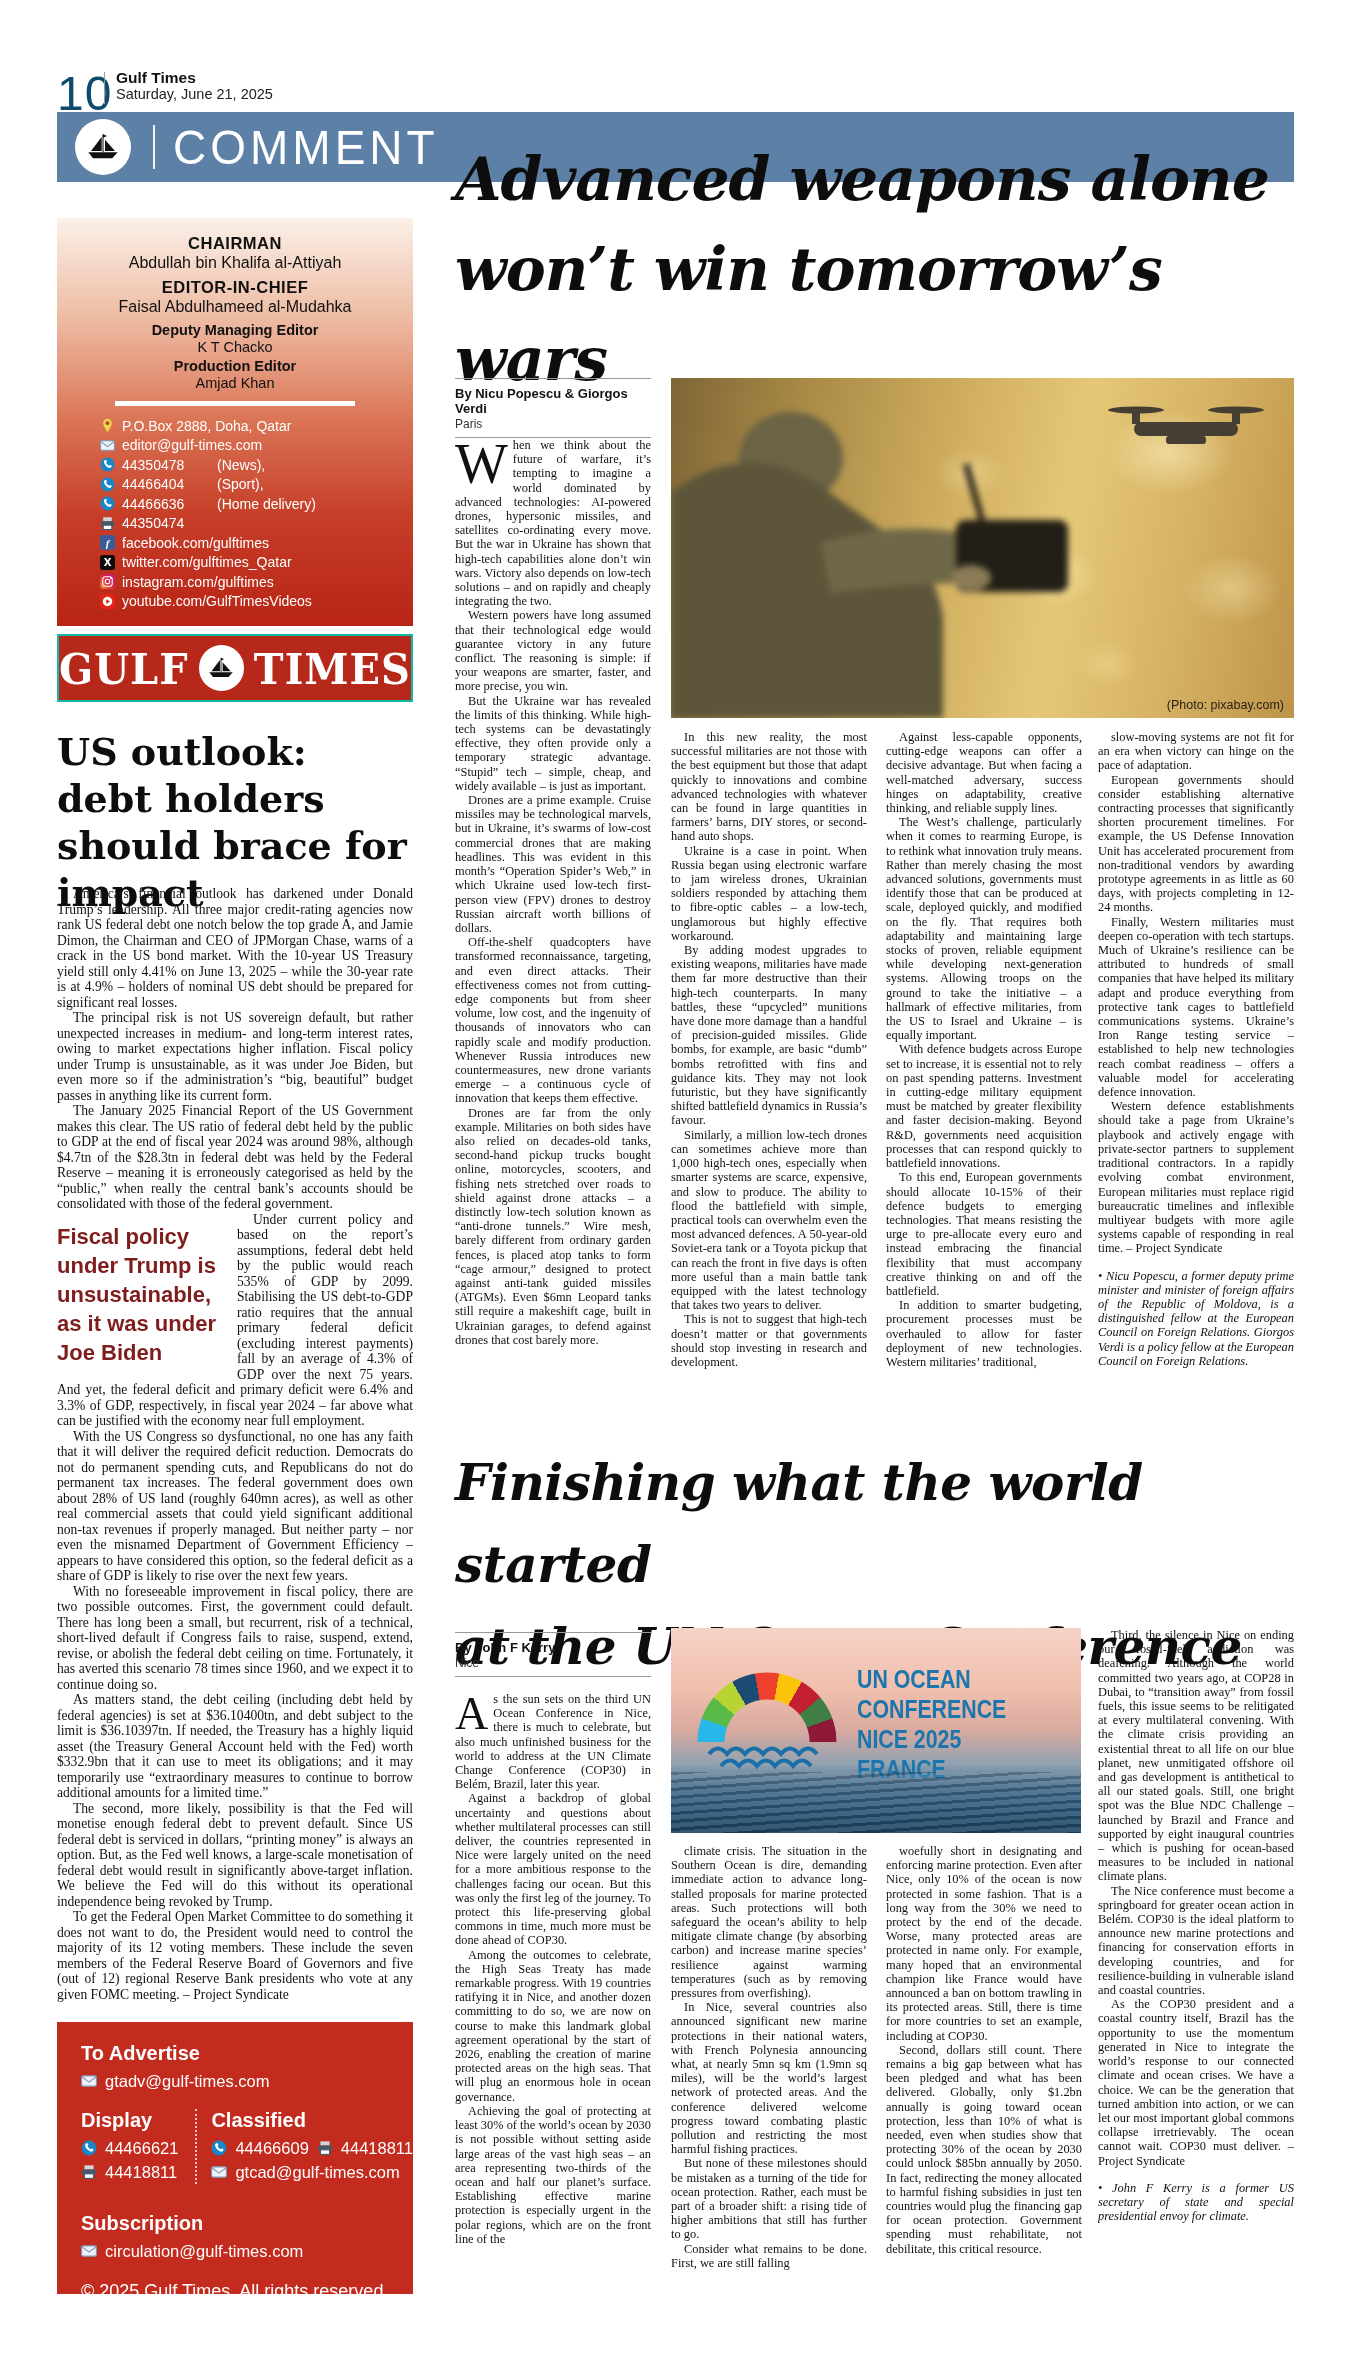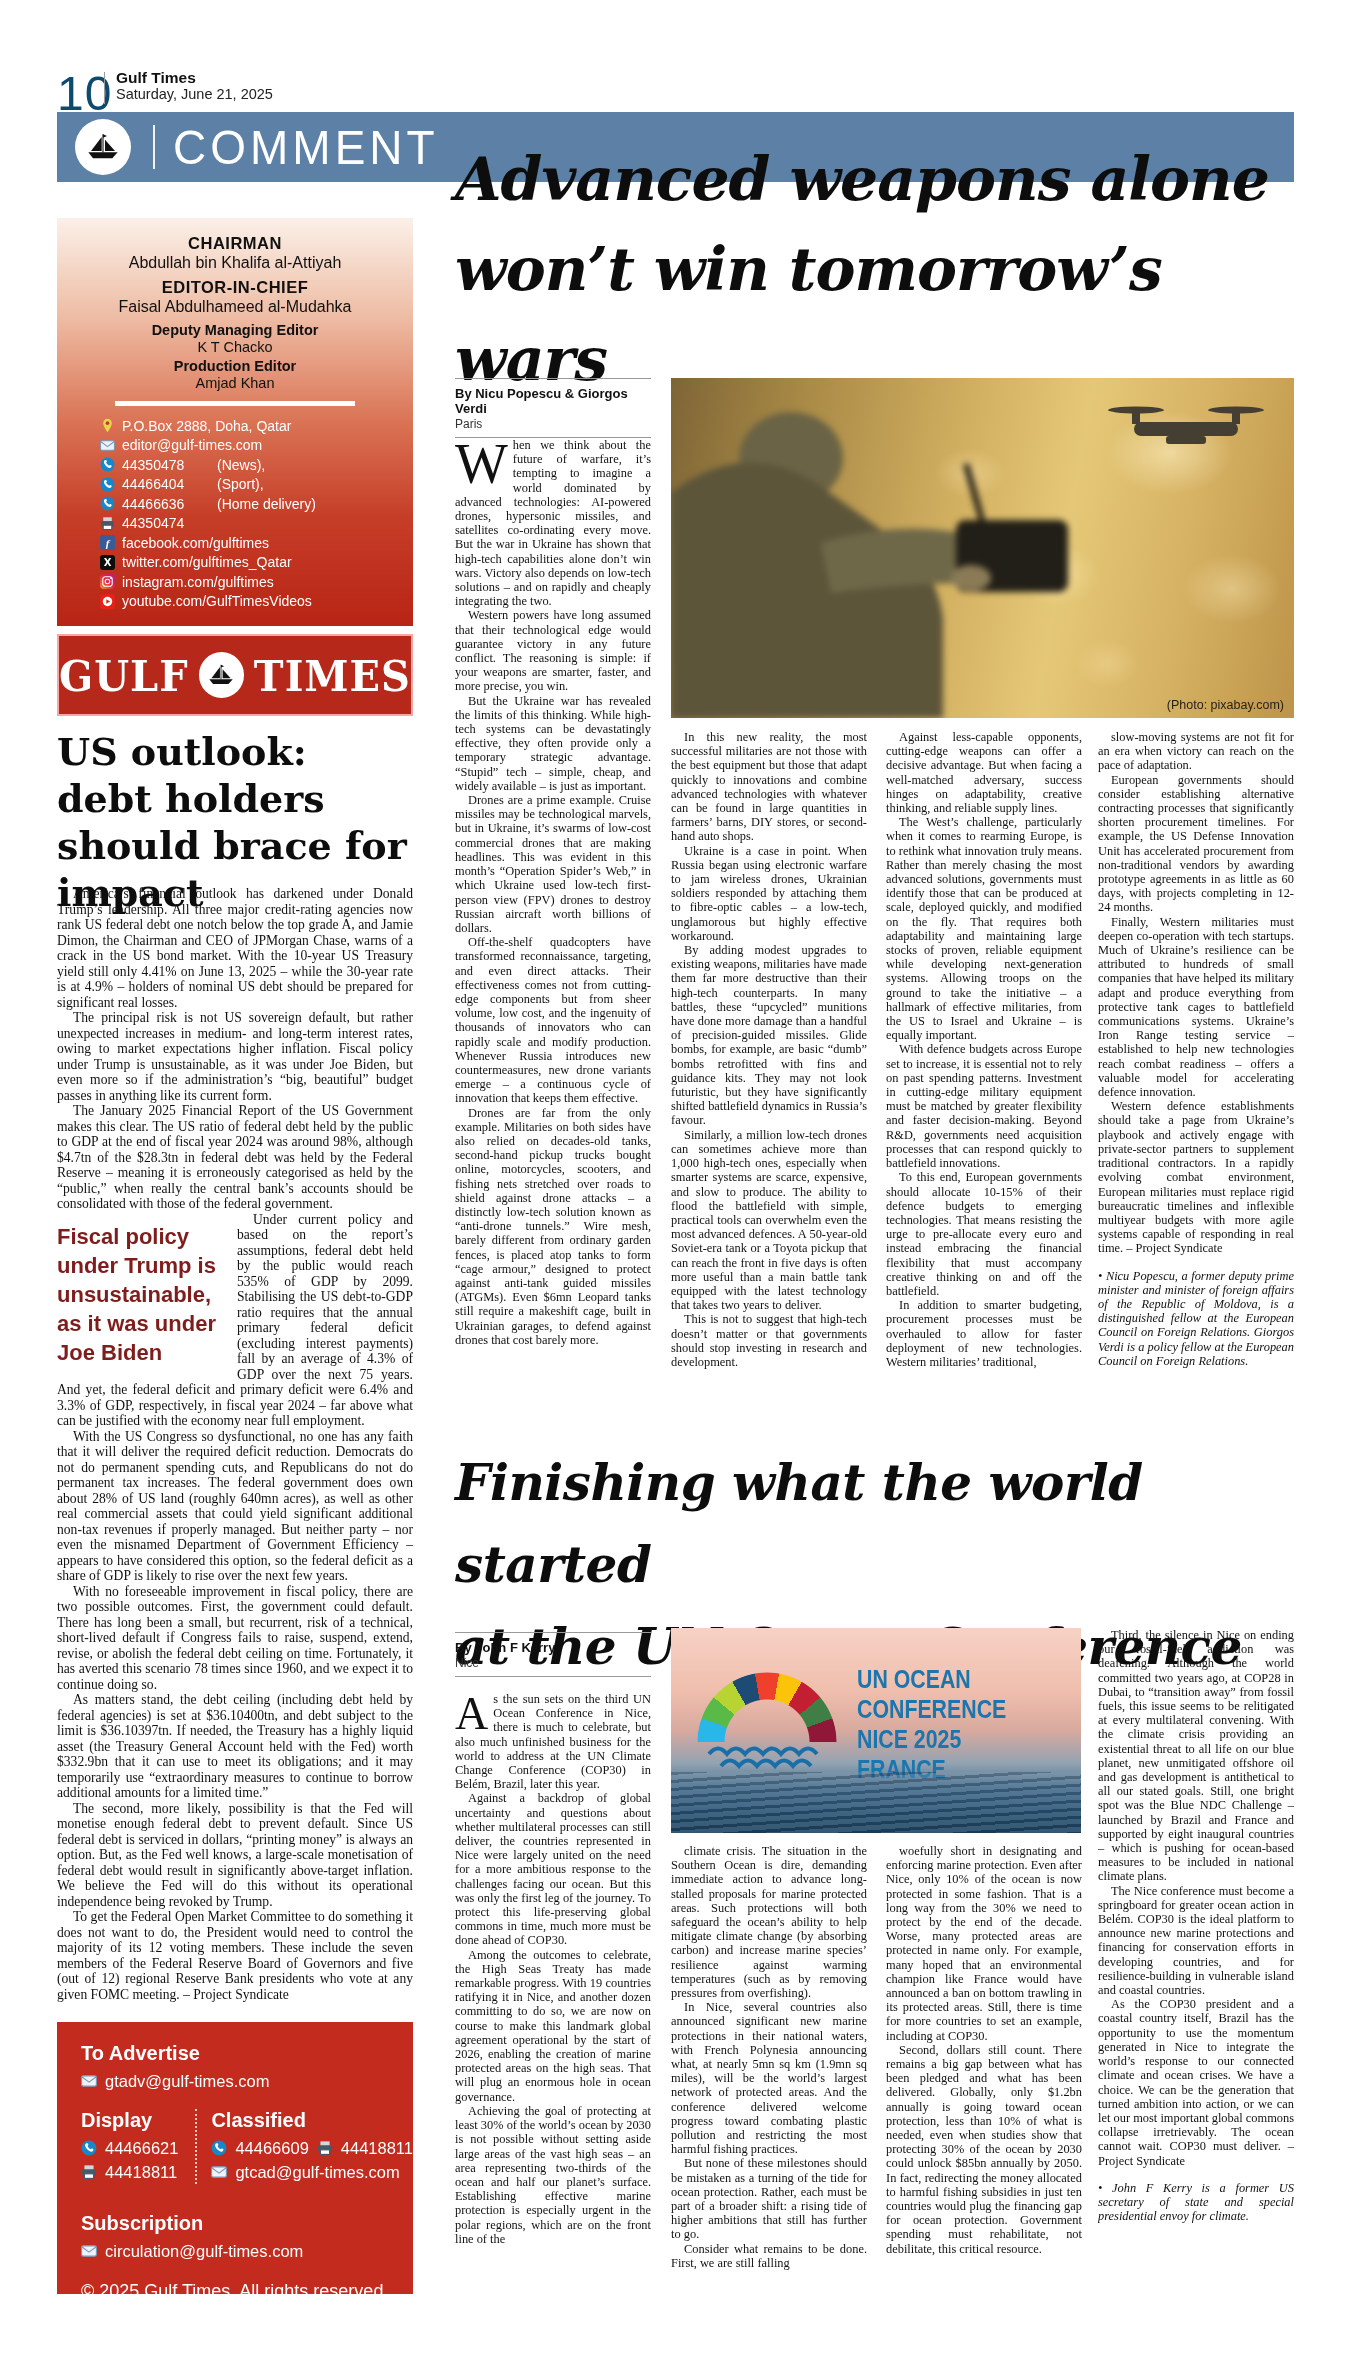--- a/index.html
+++ b/index.html
@@ -35,22 +35,22 @@
   .contacts{width:270px;margin:0 auto;text-align:left;color:#fff}
   .c-row{display:flex;align-items:center;gap:7px;height:19.5px;font-size:14px}
   .c-num{display:inline-block;width:88px;white-space:pre}
   .ci{flex:0 0 15px;width:15px;height:15px;display:inline-flex}
   .chip{flex:0 0 15px;width:15px;height:15px;border-radius:3px;color:#fff;font-size:11px;font-weight:bold;
         display:inline-flex;align-items:center;justify-content:center;font-family:"DejaVu Sans",sans-serif}
   .chip.fb{background:#3a5a98;font-family:"Liberation Serif",serif;font-style:italic}
   .chip.tx{background:#0d0d0d;font-size:10px}
 
   
-  .gtlogo{left:57px;top:634px;width:356px;height:82px;background:#b5281a;display:flex;align-items:center;
-          justify-content:center;gap:10px;border:2px solid #fca5a5;box-shadow:inset 0 0 0 1px #fff0}
+  .gtlogo{left:57px;top:634px;width:356px;height:68px;background:#b5281a;display:flex;align-items:center;
+          justify-content:center;gap:10px;border:2px solid #14b8a6;box-shadow:inset 0 0 0 1px #fff0}
   .gt-word{color:#fff;font-family:"DejaVu Serif",serif;font-weight:bold;font-size:40px;letter-spacing:1px;transform:scaleY(1.05)}
   .gt-circle{width:46px;height:46px;border-radius:50%;background:#fff;display:flex;align-items:center;justify-content:center}
 
   
   .debt-head{left:57px;top:728px;width:356px;font-family:"DejaVu Serif",serif;font-size:38px;line-height:47px;color:#0d0d0d}
   .debt-body{left:57px;top:886px;width:356px;height:1118px;overflow:hidden;
              font-family:"Liberation Serif",serif;font-size:13.6px;line-height:15.5px;text-align:justify}
   .debt-body .para{text-indent:16px}
   .pull-quote{float:left;width:180px;padding:10px 12px 12px 0;color:#7f1d1d;
               font-family:"Liberation Sans",sans-serif;font-weight:bold;font-size:22px;line-height:29px;text-align:left}
@@ -404,21 +404,21 @@
     </div>
   <div class="abs col" style="left:886px;top:730px;width:196px;height:702px">
       <p class="para">Against less-capable opponents, cutting-edge weapons can offer a decisive advantage. But when facing a well-matched adversary, success hinges on adaptability, creative thinking, and reliable supply lines.</p>
       <p class="para">The West’s challenge, particularly when it comes to rearming Europe, is to rethink what innovation truly means. Rather than merely chasing the most advanced solutions, governments must identify those that can be produced at scale, deployed quickly, and modified on the fly. That requires both adaptability and maintaining large stocks of proven, reliable equipment while developing next-generation systems. Allowing troops on the ground to take the initiative – a hallmark of effective militaries, from the US to Israel and Ukraine – is equally important.</p>
       <p class="para">With defence budgets across Europe set to increase, it is essential not to rely on past spending patterns. Investment in cutting-edge military equipment must be matched by greater flexibility and faster decision-making. Beyond R&amp;D, governments need acquisition processes that can respond quickly to battlefield innovations.</p>
       <p class="para">To this end, European governments should allocate 10-15% of their defence budgets to emerging technologies. That means resisting the urge to pre-allocate every euro and instead embracing the financial flexibility that must accompany creative thinking on and off the battlefield.</p>
       <p class="para">In addition to smarter budgeting, procurement processes must be overhauled to allow for faster deployment of new technologies. Western militaries’ traditional,</p>
     </div>
   <div class="abs col" style="left:1098px;top:730px;width:196px;height:702px">
     <div>
-        <p class="para">slow-moving systems are not fit for an era when victory can reach on the pace of adaptation.</p>
+        <p class="para">slow-moving systems are not fit for an era when victory can hinge on the pace of adaptation.</p>
         <p class="para">European governments should consider establishing alternative contracting processes that significantly shorten procurement timelines. For example, the US Defense Innovation Unit has accelerated procurement from non-traditional vendors by awarding prototype agreements in as little as 60 days, with projects completing in 12-24 months.</p>
         <p class="para">Finally, Western militaries must deepen co-operation with tech startups. Much of Ukraine’s resilience can be attributed to hundreds of small companies that have helped its military adapt and produce everything from protective tank cages to battlefield communications systems. Ukraine’s Iron Range testing service – established to help new technologies reach combat readiness – offers a valuable model for accelerating defence innovation.</p>
         <p class="para">Western defence establishments should take a page from Ukraine’s playbook and actively engage with private-sector partners to supplement traditional contractors. In a rapidly evolving combat environment, European militaries must replace rigid bureaucratic timelines and inflexible multiyear budgets with more agile systems capable of responding in real time. – Project Syndicate</p>
       </div>
     <p class="para bio">• Nicu Popescu, a former deputy prime minister and minister of foreign affairs of the Republic of Moldova, is a distinguished fellow at the European Council on Foreign Relations. Giorgos Verdi is a policy fellow at the European Council on Foreign Relations.</p>
   </div>
 
   <h1 class="abs ocean-head">
     <span>Finishing what the world started</span><br>
     <span>at the UN Ocean Conference</span>

